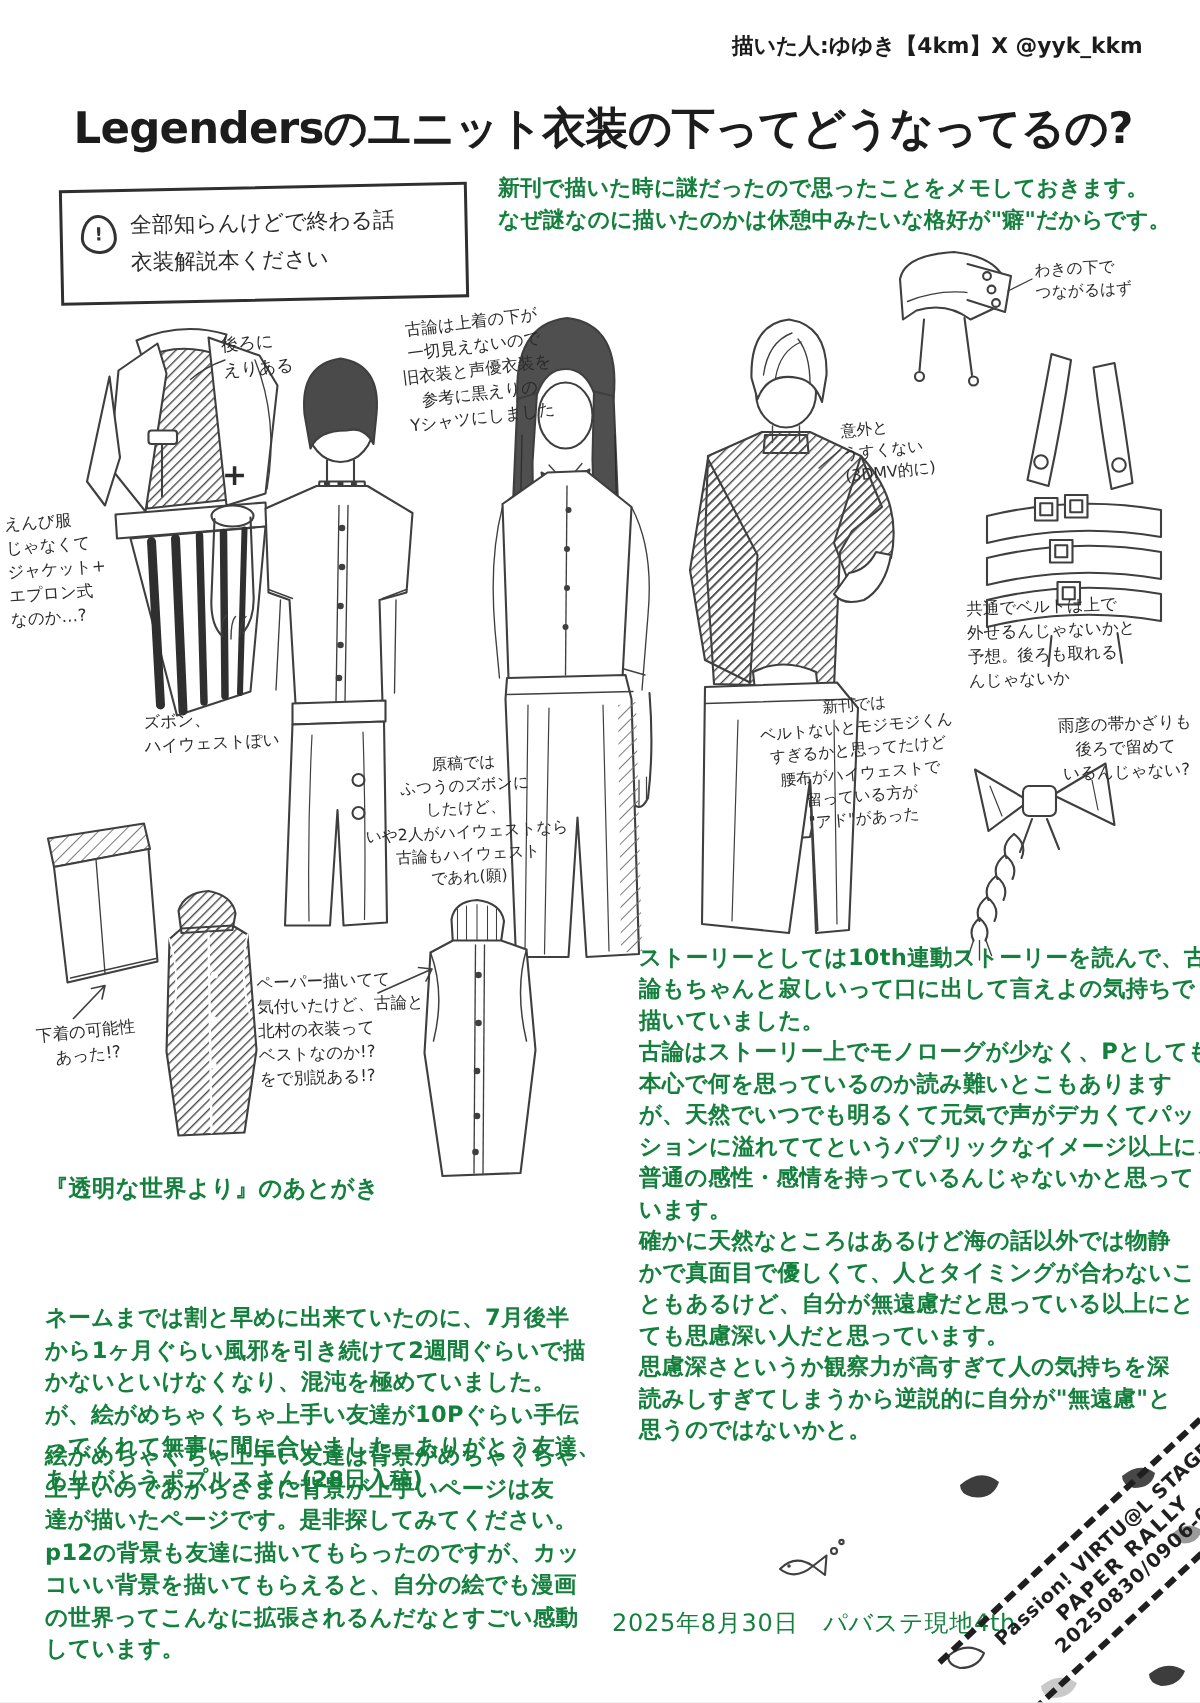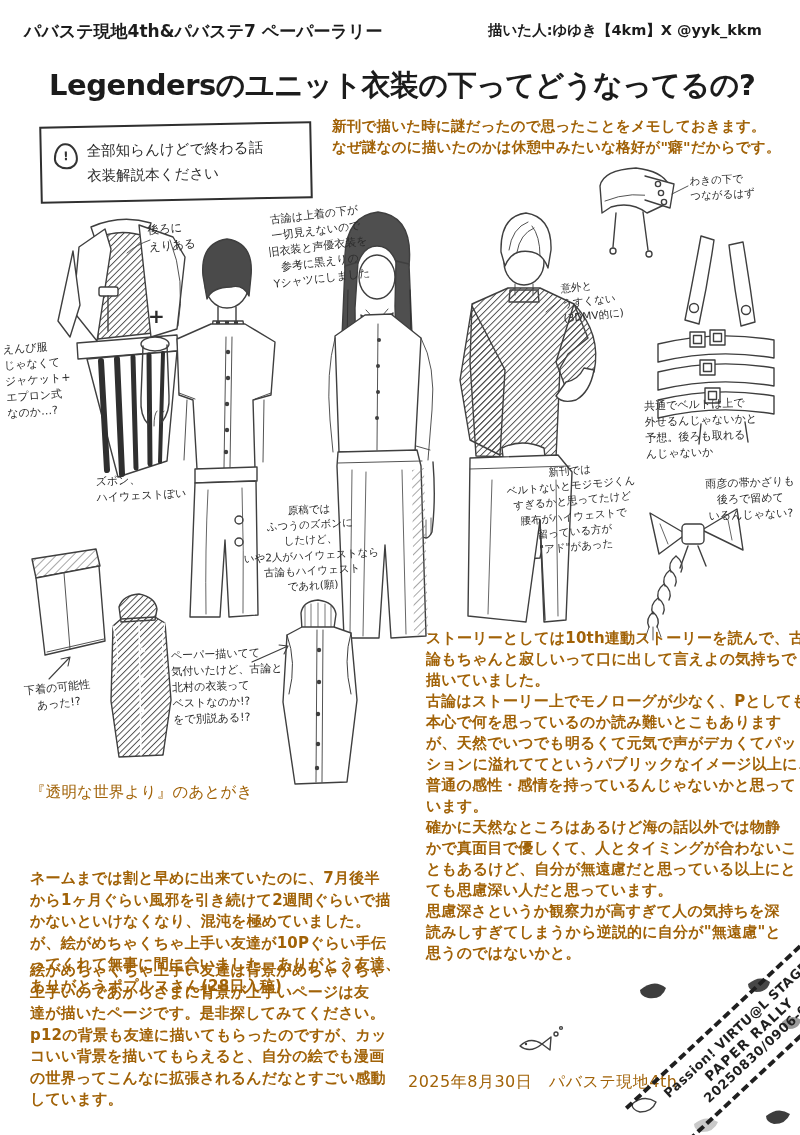--- a/index.html
+++ b/index.html
@@ -1,21 +1,21 @@
 <!DOCTYPE html>
 <html><head>
 <meta charset="utf-8">
 <style>
   html,body{margin:0;padding:0;background:#e8e8e8;}
   .page{position:relative;width:800px;height:1135px;background:#ffffff;overflow:hidden;
         font-family:"DejaVu Sans",sans-serif;color:#1c1c1c;}
   .abs{position:absolute;}
   .hdr{font-weight:700;}
   .title{font-weight:800;font-size:29px;letter-spacing:-0.5px;white-space:nowrap;margin-left:21px;}
-  .print{font-weight:600;white-space:pre-line;letter-spacing:0.2px;color:#a16207;}
+  .print{font-weight:600;white-space:pre-line;letter-spacing:0.2px;color:#15803d;}
   .note{font-weight:400;color:#2b2b2b;white-space:pre-line;font-size:11.5px;line-height:1.45;}
   .notebox{border:2.5px solid #2f2f2f;transform:rotate(-1.2deg);display:flex;gap:9px;
            padding:11px 12px;align-items:flex-start;}
   .warnicon{flex:0 0 auto;width:20px;height:22px;border:2px solid #333;
             border-radius:48% 52% 46% 54% / 62% 62% 40% 40%;display:flex;align-items:center;
             justify-content:center;font-size:12px;font-weight:700;color:#333;margin-top:4px;}
   .stamp{transform:rotate(-43deg);text-align:center;color:#1f1f1f;
          border-top:4px dashed #1f1f1f;border-bottom:4px dashed #1f1f1f;padding:8px 2px;}
   .stamp .s1{font-size:13px;font-weight:800;letter-spacing:0.4px;}
   .stamp .s2{font-size:13.5px;font-weight:800;letter-spacing:1.5px;}
@@ -225,21 +225,20 @@
         <path d="M640,990 q14,-12 26,-2 q-4,12 -18,10 q-8,-2 -8,-8 Z" fill="#3d3d3d" stroke="none"></path>
         <path d="M748,984 q12,-10 22,-2 q-2,10 -14,10 q-8,-2 -8,-8 Z" fill="#474747" stroke="none"></path>
         <path d="M782,1022 q10,-9 19,-2 q-2,9 -12,9 q-7,-1 -7,-7 Z" fill="#9a9a9a" stroke="none"></path>
         <path d="M632,1104 q12,-10 24,-2 q-4,10 -16,10 q-8,-2 -8,-8 Z" fill="#fff"></path>
         <path d="M694,1124 q12,-10 24,-2 q-4,10 -16,10 q-8,-2 -8,-8 Z" fill="#c9c9c9" stroke="none"></path>
         <path d="M766,1116 q12,-10 24,-2 q-4,10 -16,10 q-8,-2 -8,-8 Z" fill="#3d3d3d" stroke="none"></path>
       </g>
     </g>
   </svg>
 
-  <div class="abs hdr" style="left:24px;top:20px;font-size:17px;">パバステ現地4th&amp;パバステ7 ペーパーラリー</div>
   <div class="abs hdr" style="left:488px;top:21px;font-size:14.5px;text-align:right;">描いた人:ゆゆき【4km】X @yyk_kkm</div>
 
   <div class="abs title" style="left:28px;top:66px;">Legendersのユニット衣装の下ってどうなってるの?</div>
 
   <div class="abs print" style="left:332px;top:116px;font-size:14.5px;line-height:21px;">新刊で描いた時に謎だったので思ったことをメモしておきます。
 なぜ謎なのに描いたのかは休憩中みたいな格好が"癖"だからです。</div>
 
   <div class="abs notebox" style="left:40px;top:124px;width:244px;">
     <span class="warnicon">!</span>
     <span class="note" style="font-size:14.5px;line-height:1.75;">全部知らんけどで終わる話
@@ -286,21 +285,21 @@
 古論もハイウェスト
 であれ(願)</div>
   <div class="abs note" style="left:172px;top:646px;width:128px;font-size:11px;transform:rotate(-2deg);">ペーパー描いてて
 気付いたけど、古論と
 北村の衣装って
 ベストなのか!?
 をで別説ある!?</div>
   <div class="abs note" style="left:10px;top:680px;width:96px;text-align:center;font-size:11px;transform:rotate(-6deg);">下着の可能性
 あった!?</div>
 
-  <div class="abs print" style="left:30px;top:782px;font-size:15.5px;font-weight:400;">『透明な世界より』のあとがき</div>
+  <div class="abs print" style="left:30px;top:782px;font-size:15.5px;font-weight:700;">『透明な世界より』のあとがき</div>
   <div class="abs print" style="left:30px;top:868px;width:378px;font-size:15px;line-height:21.5px;">ネームまでは割と早めに出来ていたのに、7月後半
 から1ヶ月ぐらい風邪を引き続けて2週間ぐらいで描
 かないといけなくなり、混沌を極めていました。
 が、絵がめちゃくちゃ上手い友達が10Pぐらい手伝
 ってくれて無事に間に合いました。ありがとう友達、
 ありがとうポプルスさん(28日入稿)</div>
   <div class="abs print" style="left:30px;top:960px;width:378px;font-size:15px;line-height:21.5px;">絵がめちゃくちゃ上手い友達は背景がめちゃくちゃ
 上手いのであからさまに背景が上手いページは友
 達が描いたページです。是非探してみてください。
 p12の背景も友達に描いてもらったのですが、カッ

